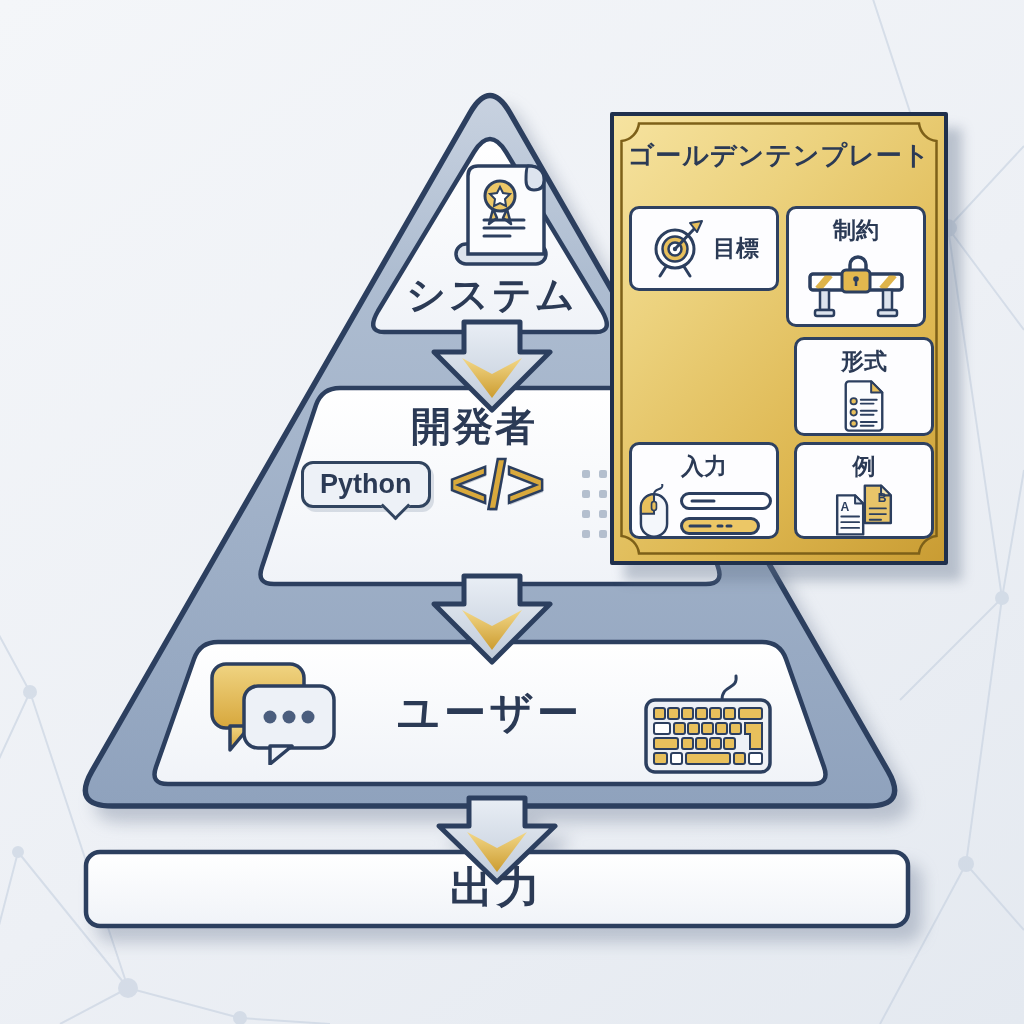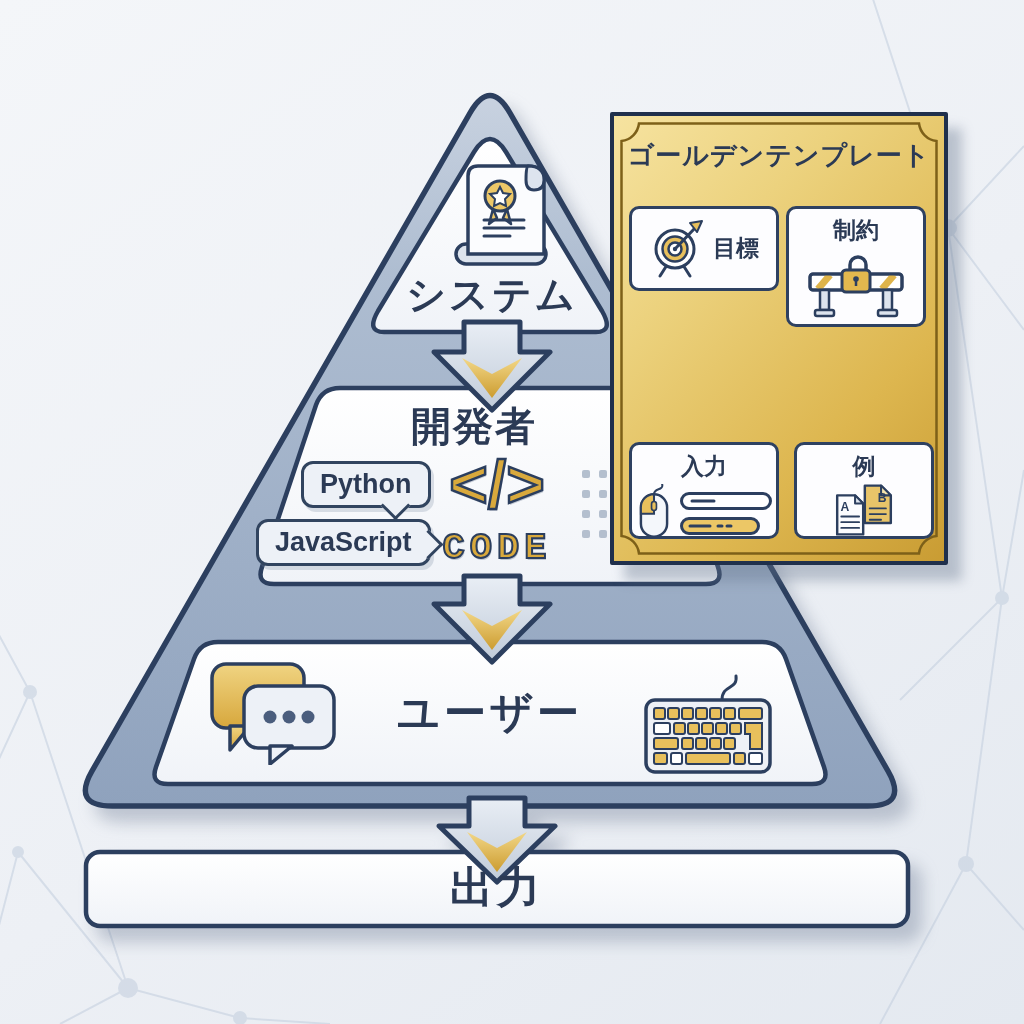--- a/index.html
+++ b/index.html
@@ -111,29 +111,23 @@
     <g stroke="#2c3f5f" stroke-width="3" stroke-linecap="round">
       <line x1="36" y1="62" x2="76" y2="62"></line>
         <line x1="36" y1="70" x2="76" y2="70"></line>
       <line x1="36" y1="78" x2="62" y2="78"></line>
     </g>
   </svg>
   <div class="abs label" style="left:347px;top:274px;width:290px;font-size:39px;letter-spacing:3px;">システム</div>
 
   <div class="abs label" style="left:324px;top:404px;width:300px;font-size:40px;letter-spacing:2px;">開発者</div>
   <div class="abs label goldtext" style="left:397px;top:448px;width:200px;font-size:66px;font-weight:800;">&lt;/&gt;</div>
-  <div class="abs label goldtext" style="left:397px;top:528px;width:200px;font-size:37px;letter-spacing:5px;
-              font-family:'Liberation Mono','DejaVu Sans Mono',monospace;-webkit-text-stroke:2px #2b3e5e;">CODE</div>
   <div class="bubble" style="left:301px;top:461px;text-align:center;">
     <span>Python</span>
     <span class="tail tail-bottom"></span>
-  </div>
-  <div class="bubble" style="left:256px;top:519px;">
-    <span>JavaScript</span>
-    <span class="tail tail-right"></span>
   </div>
   <div class="dots">
     <span></span>
       <span></span>
       <span></span>
       <span></span>
       <span></span>
       <span></span>
       <span></span>
       <span></span>
@@ -228,20 +222,40 @@
         <g fill="#dde4ee" stroke="#2c3f5f" stroke-width="2.5">
           <rect x="16" y="42" width="9" height="20"></rect>
             <rect x="79" y="42" width="9" height="20"></rect>
           <rect x="11" y="62" width="19" height="6" rx="2"></rect>
             <rect x="74" y="62" width="19" height="6" rx="2"></rect>
         </g>
       </svg>
     </div>
 
 
+    <div class="cell" style="left:180px;top:221px;width:140px;height:99px;">
+      <span class="cell-label">形式</span>
+      <svg width="54" height="62" viewBox="0 0 54 68">
+        <path d="M8,3 H36 L50,17 V61 a4,4 0 0 1 -4,4 H8 a4,4 0 0 1 -4,-4 V7 a4,4 0 0 1 4,-4 Z" fill="#fbfcfe" stroke="#2c3f5f" stroke-width="3" stroke-linejoin="round"></path>
+        <path d="M36,3 L50,17 H36 Z" fill="#e8c05c" stroke="#2c3f5f" stroke-width="2.5" stroke-linejoin="round"></path>
+        <g fill="#e8c05c" stroke="#2c3f5f" stroke-width="2.2">
+          <circle cx="14" cy="28" r="4"></circle>
+            <circle cx="14" cy="42" r="4"></circle>
+            <circle cx="14" cy="56" r="4"></circle>
+        </g>
+        <g stroke="#2c3f5f" stroke-width="2.5" stroke-linecap="round">
+          <line x1="23" y1="26" x2="43" y2="26"></line>
+            <line x1="23" y1="31" x2="39" y2="31"></line>
+          <line x1="23" y1="40" x2="43" y2="40"></line>
+            <line x1="23" y1="45" x2="39" y2="45"></line>
+          <line x1="23" y1="54" x2="43" y2="54"></line>
+            <line x1="23" y1="59" x2="39" y2="59"></line>
+        </g>
+      </svg>
+    </div>
 
     <div class="cell" style="left:15px;top:326px;width:150px;height:97px;">
       <span class="cell-label">入力</span>
       <div style="display:flex;align-items:center;gap:8px;">
         <svg width="36" height="58" viewBox="-4 -12 44 70">
           <path d="M18,0 C18,-8 30,-4 28,-12" fill="none" stroke="#2c3f5f" stroke-width="2.5" stroke-linecap="round"></path>
           <rect x="2" y="0" width="32" height="52" rx="16" fill="#f4f7fb" stroke="#2c3f5f" stroke-width="3"></rect>
           <path d="M18,0 a16,16 0 0 0 -16,16 v8 h16 Z" fill="#e8c05c" stroke="#2c3f5f" stroke-width="2.5"></path>
           <line x1="18" y1="0" x2="18" y2="24" stroke="#2c3f5f" stroke-width="2.5"></line>
           <rect x="15" y="9" width="6" height="11" rx="3" fill="#e8c05c" stroke="#2c3f5f" stroke-width="2"></rect>

